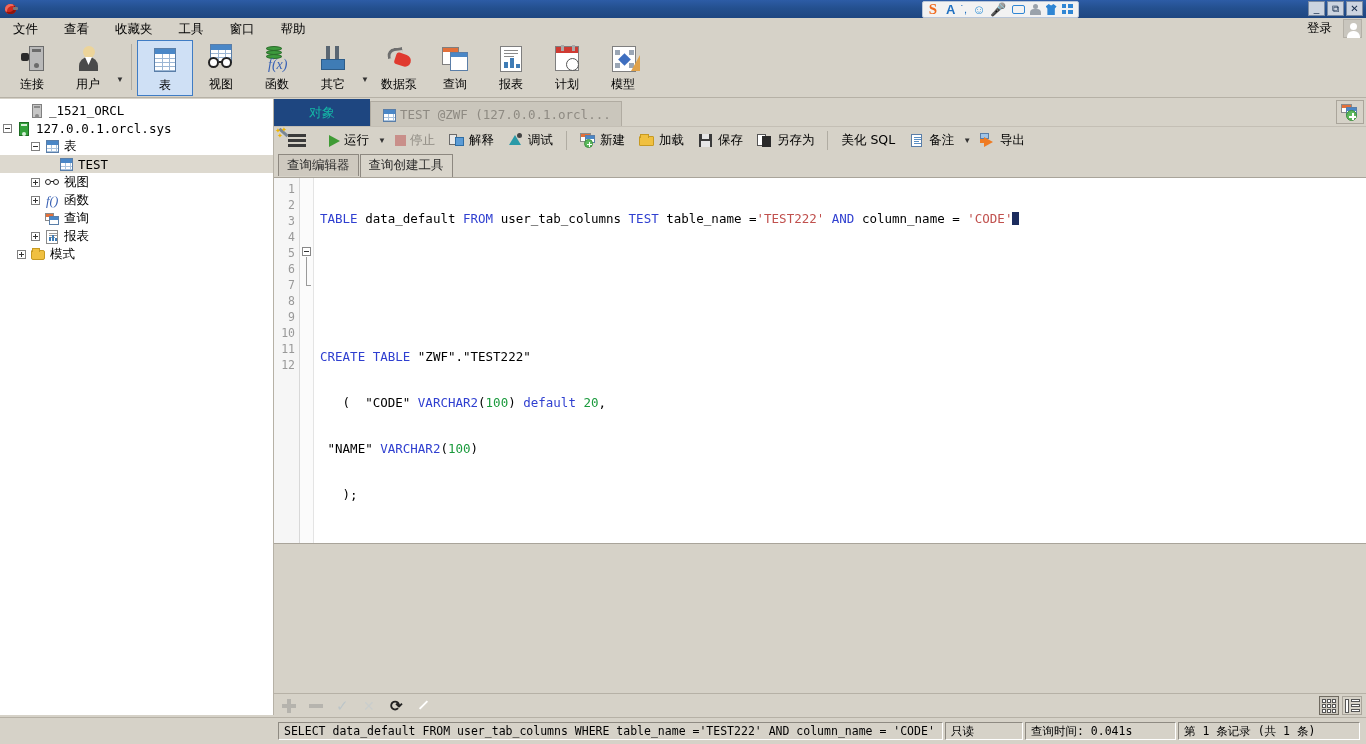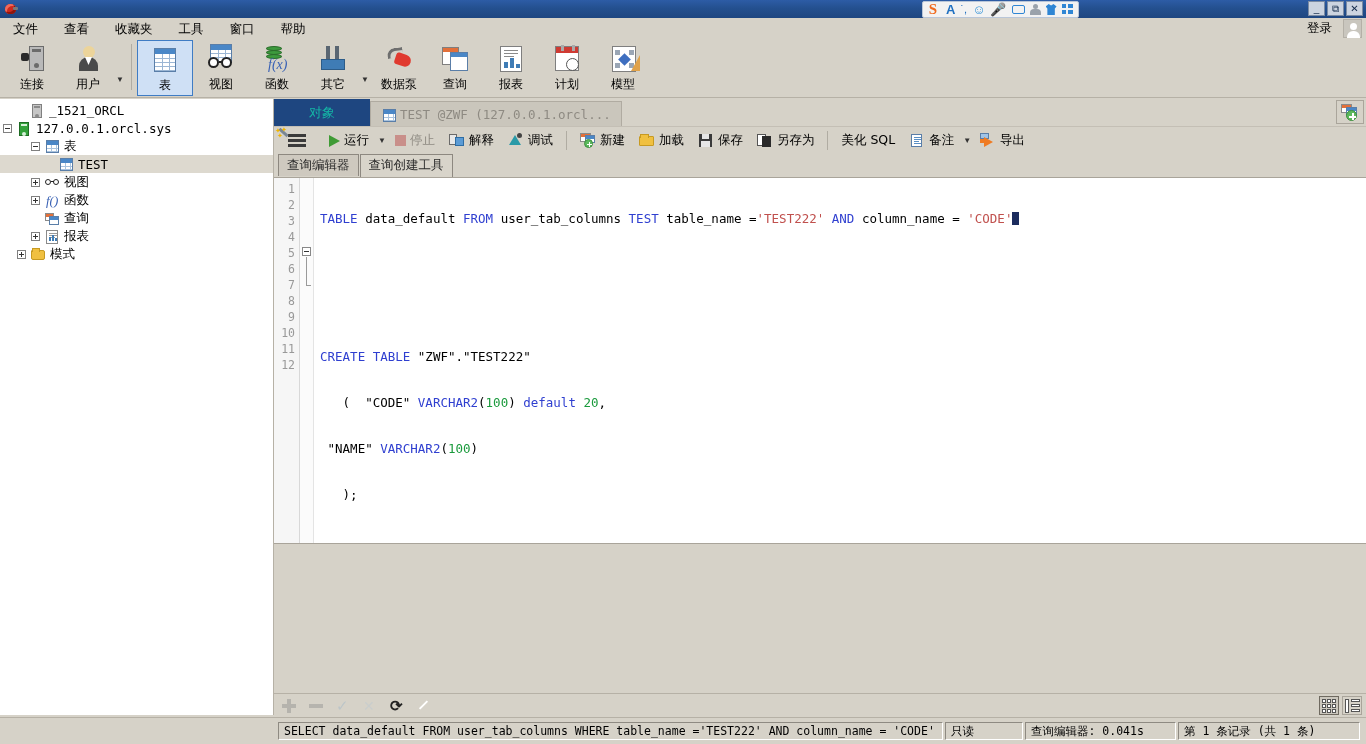--- a/index.html
+++ b/index.html
@@ -887,17 +887,17 @@
         <i style="left:8px;top:2px;width:9px;height:3px"></i>
         <i style="left:8px;top:7px;width:9px;height:3px"></i>
         <i style="left:8px;top:12px;width:9px;height:3px"></i>
       </div>
     </div>
   </div>
 
   <div class="statusbar">
     <div class="sbcell sb-sql">SELECT data_default FROM user_tab_columns WHERE table_name ='TEST222' AND column_name = 'CODE'</div>
     <div class="sbcell sb-ro">只读</div>
-    <div class="sbcell sb-time">查询编辑器: 0.041s</div>
+    <div class="sbcell sb-time">查询时间: 0.041s</div>
     <div class="sbcell sb-rec">第 1 条记录 (共 1 条)</div>
   </div>
 
 </div>
 
 </body></html>

